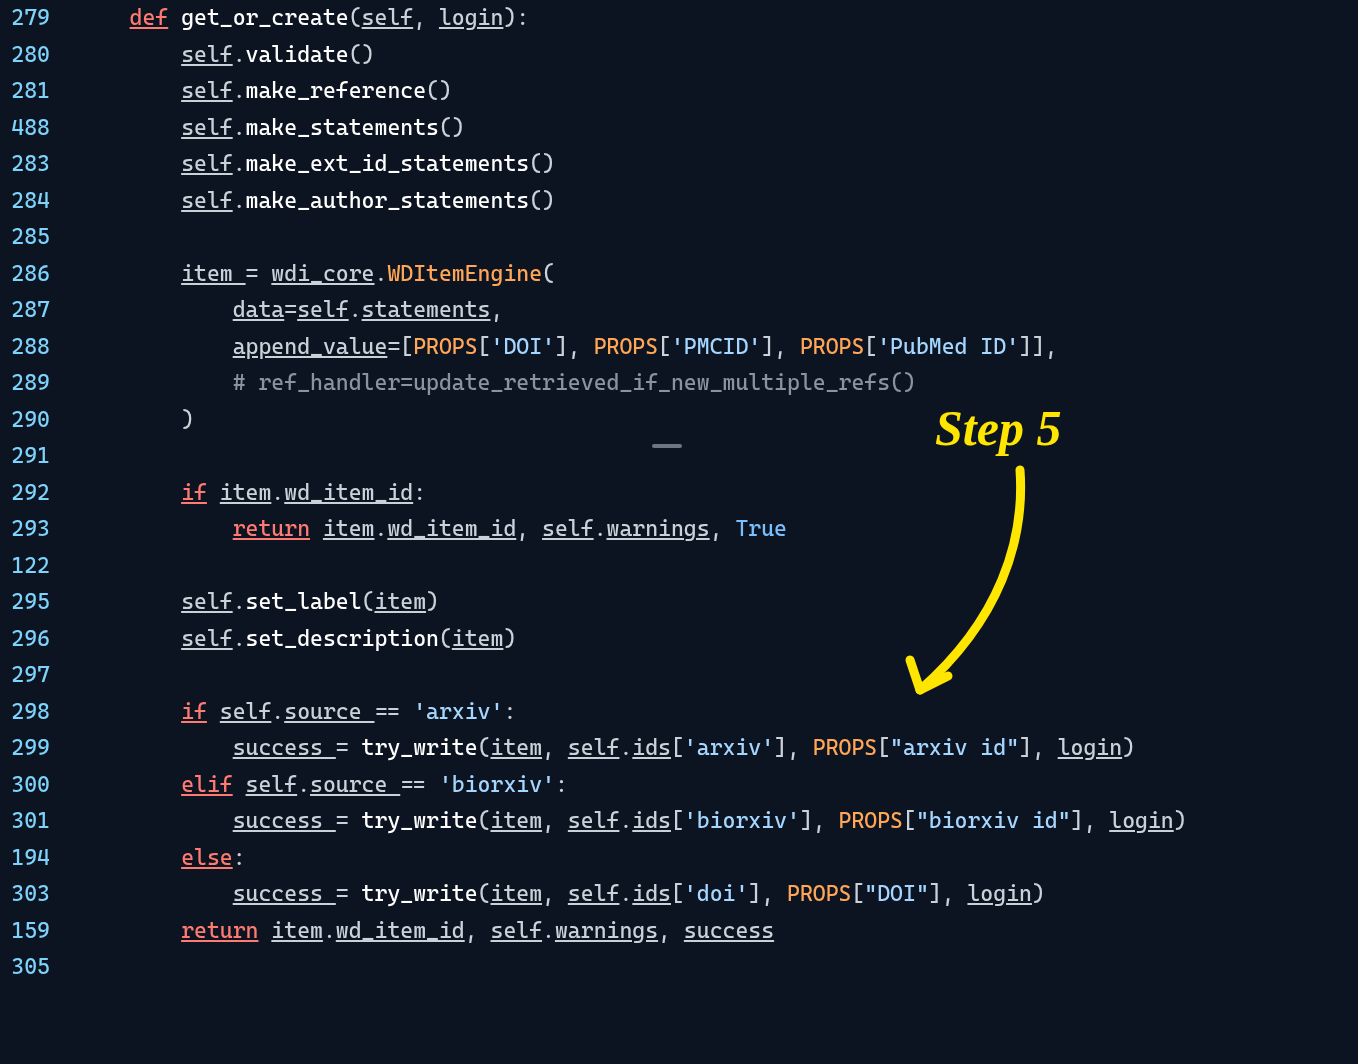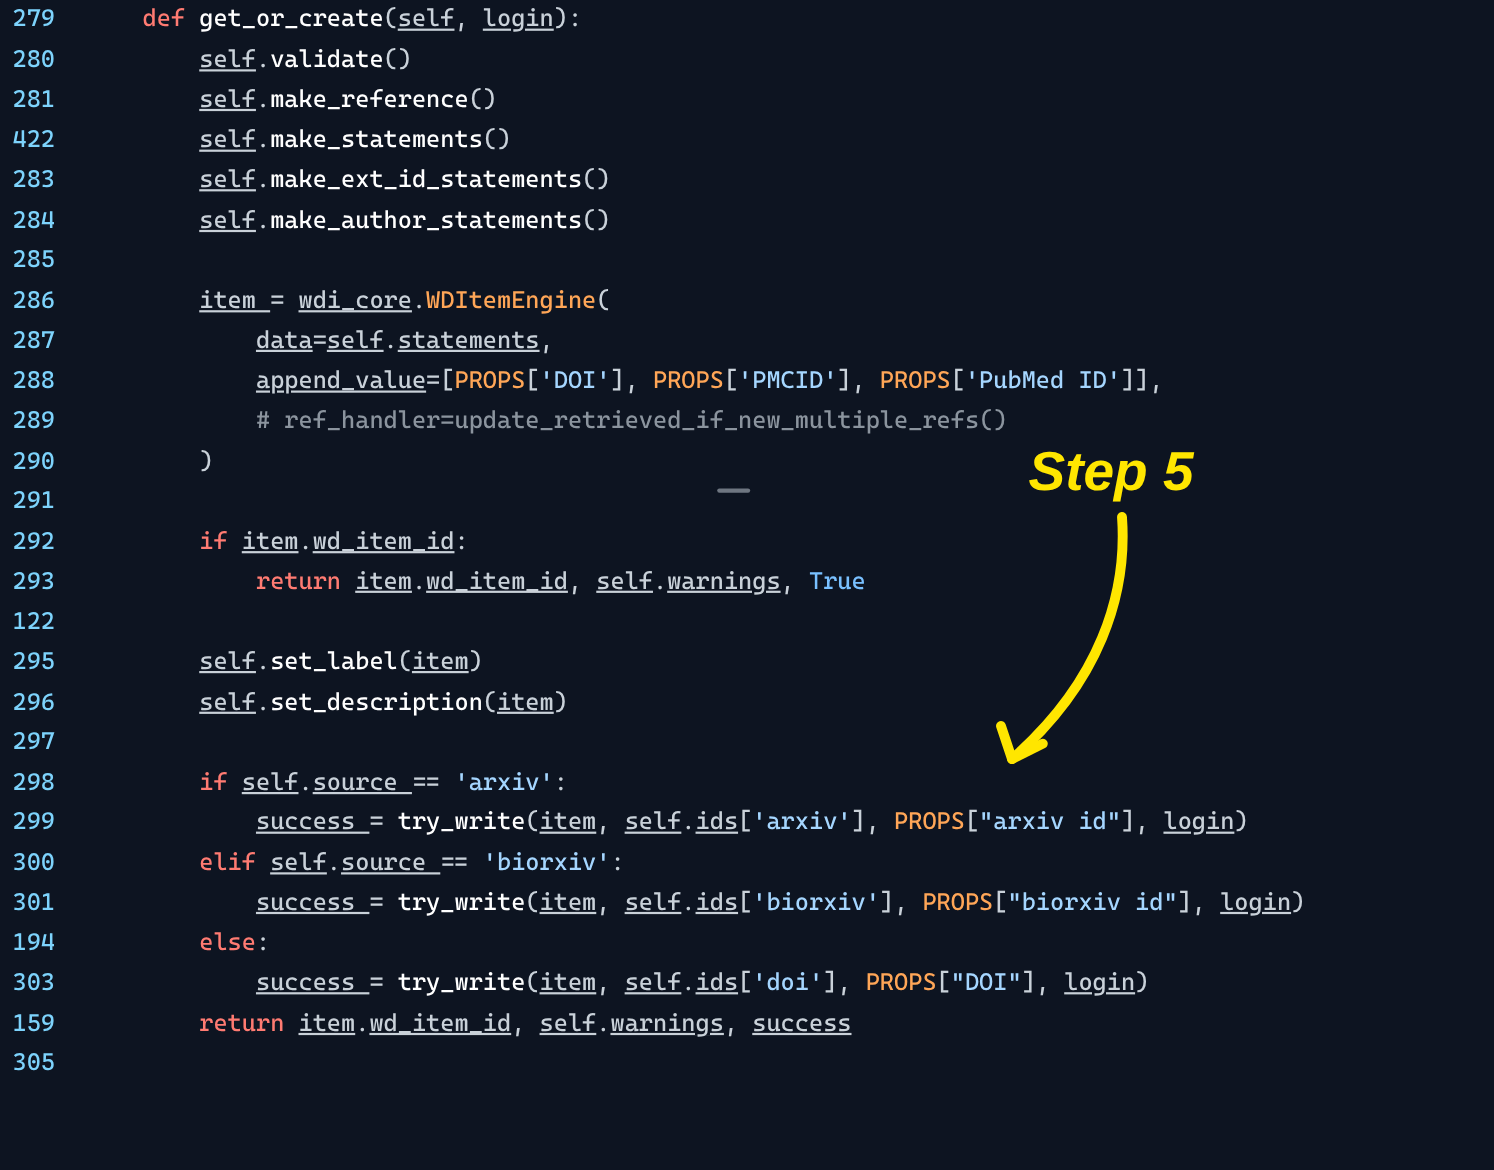--- a/index.html
+++ b/index.html
@@ -18,37 +18,37 @@
   .gutter {
     width: 78px;
     text-align: right;
     padding-right: 28px;
     color: #7dd3fc;
     user-select: none;
     flex-shrink: 0;
   }
   .code { flex: 1; white-space: pre; }
   .line { height: 36.5px; }
-  .kw { color: #ff7b72; }
+  .kw { color: #ff7b72; text-decoration: underline; }
   .fn { color: #ffffff; }
   .fnc { color: #ffa657; }
   .str { color: #a5d6ff; }
   .com { color: #8b949e; }
   .const { color: #79c0ff; }
   .prop { color: #ffa657; }
   .id { color: #c9d1d9; text-decoration: underline; }
 
   .annotation {
     position: absolute;
     top: 410px;
     left: 900px;
     pointer-events: none;
   }
   .annotation-text {
-    font-family: Liberation Sans, sans-serif;
+    font-family: Liberation Serif, serif;
     font-weight: 900;
     font-size: 50px;
     color: #ffe600;
     position: absolute;
     top: 0;
     left: 35px;
     white-space: nowrap;
     font-style: italic;
   }
   .arrow {
@@ -68,21 +68,21 @@
   }
 </style>
 </head>
 <body>
 
 <div class="editor">
   <div class="gutter" id="gutter">
       <div class="line">279</div>
       <div class="line">280</div>
       <div class="line">281</div>
-      <div class="line">422</div>
+      <div class="line">488</div>
       <div class="line">283</div>
       <div class="line">284</div>
       <div class="line">285</div>
       <div class="line">286</div>
       <div class="line">287</div>
       <div class="line">288</div>
       <div class="line">289</div>
       <div class="line">290</div>
       <div class="line">291</div>
       <div class="line">292</div>

